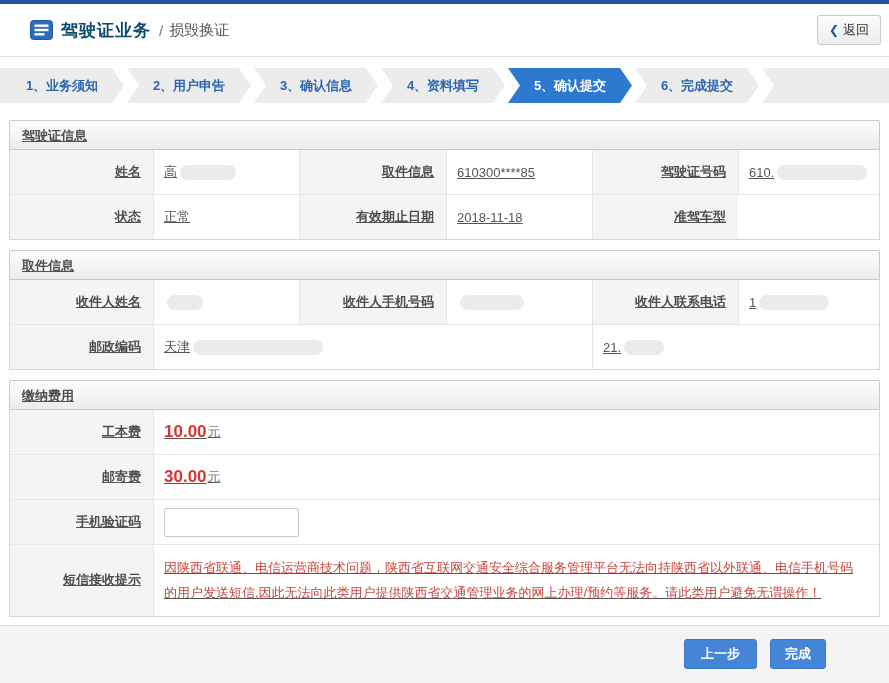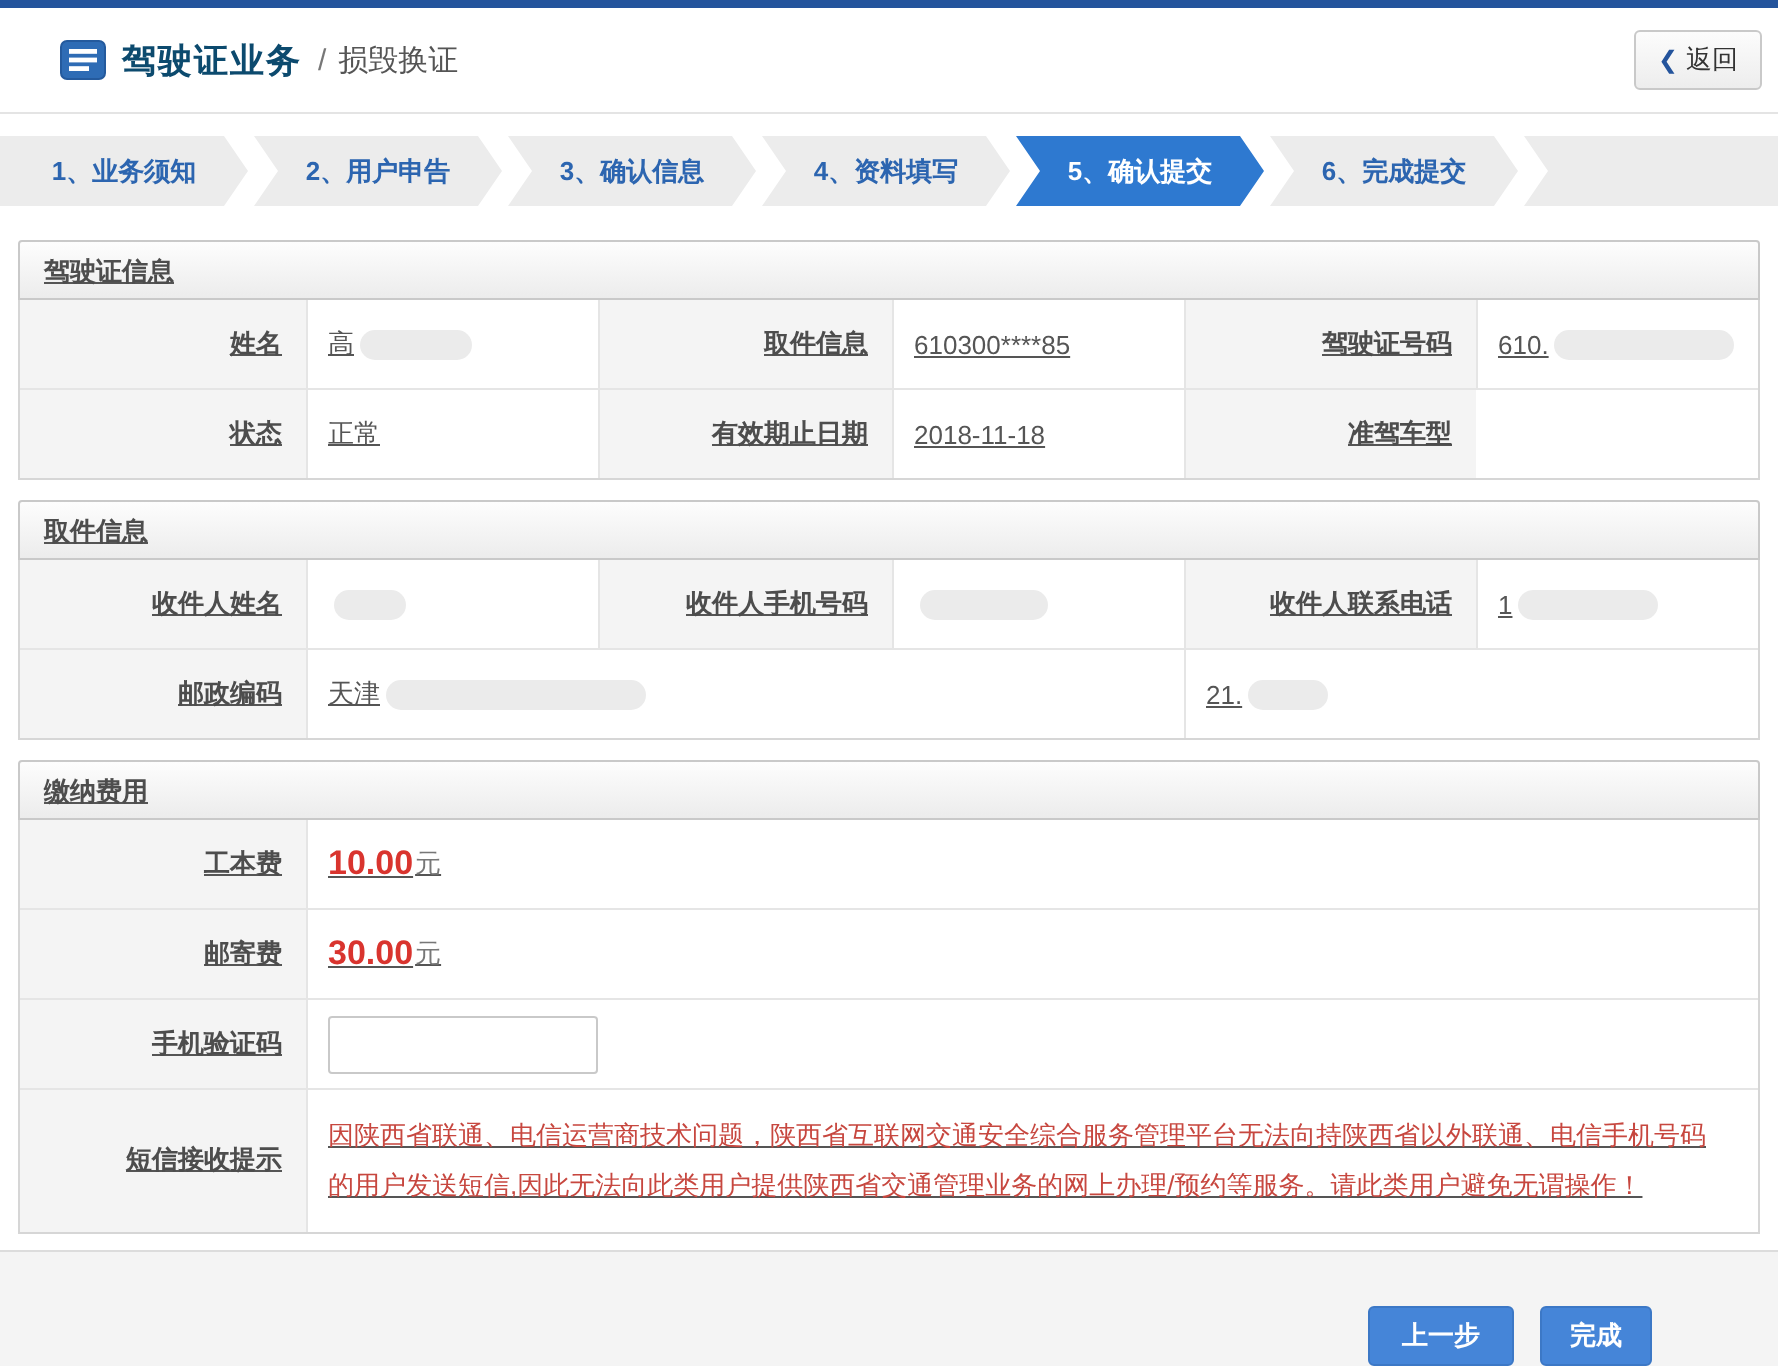--- a/index.html
+++ b/index.html
@@ -129,21 +129,21 @@
 
   
   .footer {
     position: absolute;
     left: 0; bottom: 0;
     width: 889px; height: 58px;
     background: #f4f4f4;
     border-top: 1px solid #dcdcdc;
     display: flex;
     justify-content: flex-end;
-    align-items: flex-end;
+    align-items: flex-start;
     padding: 13px 63px 0 12px;
   }
   .action-btn {
     height: 30px;
     background: #4585d8;
     border: 1px solid #3c78c6;
     border-radius: 3px;
     color: #fff; font-size: 13px; font-weight: bold;
     font-family: inherit;
     cursor: pointer;

